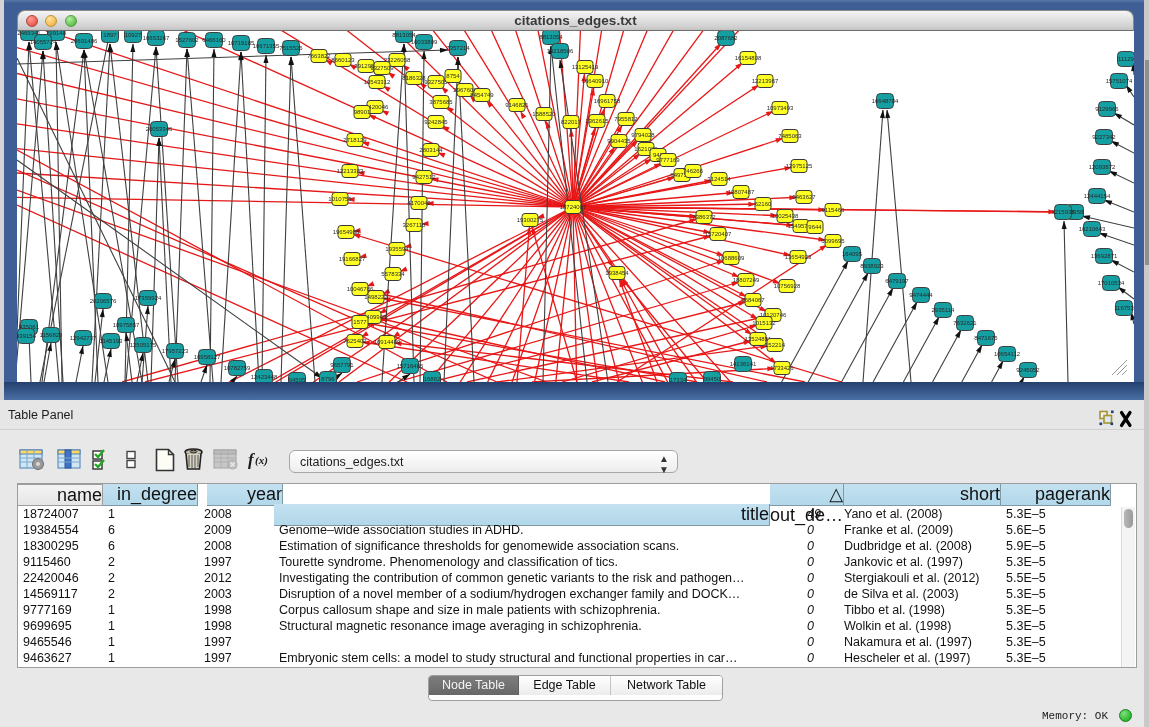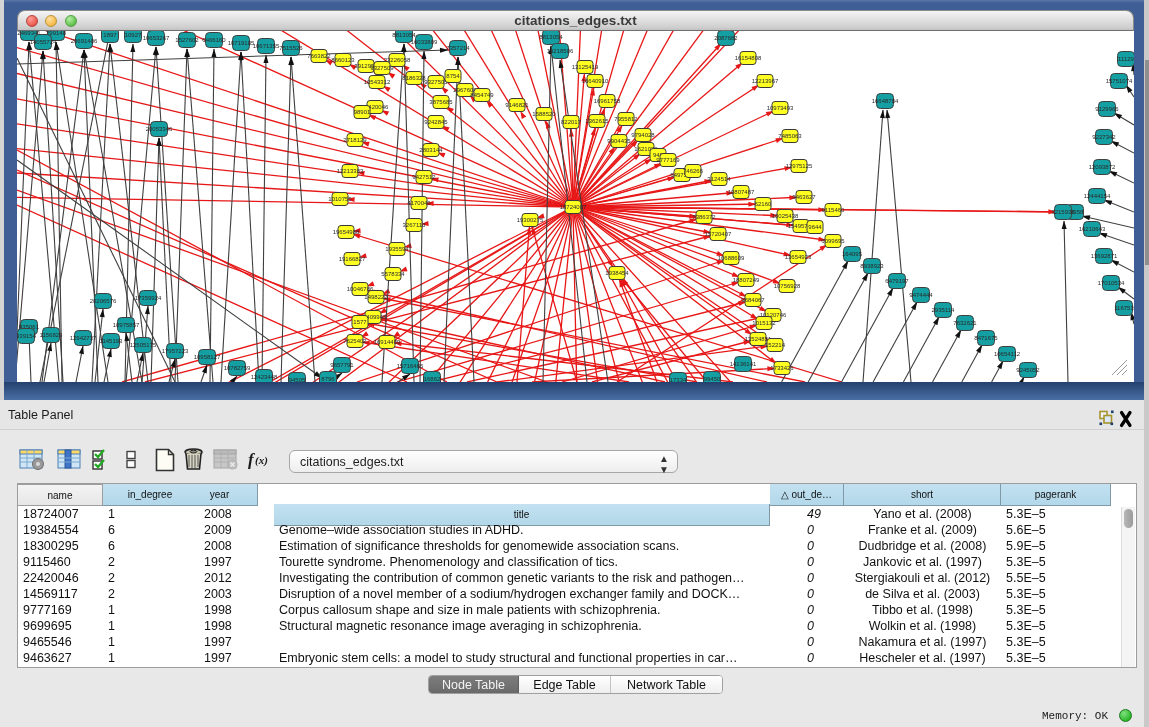--- a/index.html
+++ b/index.html
@@ -16,36 +16,36 @@
 #tpanel { position:absolute; left:0; top:400px; width:1144px; height:327px; background:#e8e8e8; }
 #tph { position:absolute; left:0; top:0; width:1144px; height:30px; background:#e6e6e6; border-bottom:1px solid #d0d0d0; }
 #tph .t { position:absolute; left:8px; top:8px; font-size:12.5px; color:#1c1c1c; }
 #tph .fi { position:absolute; left:1099px; top:10px; }
 #toolbar { position:absolute; left:0; top:31px; width:1144px; height:52px; }
 #combo { position:absolute; left:289px; top:19px; width:389px; height:23px; background:linear-gradient(#ffffff,#ededed); border:1px solid #a7a7a7; border-radius:6px; }
 #combo .ct { position:absolute; left:10px; top:4px; font-size:12.5px; color:#1c1c1c; }
 #combo .ar { position:absolute; right:9px; top:2px; font-size:10px; color:#333; letter-spacing:-1px; }
 #tablewrap { position:absolute; left:17px; top:83px; width:1120px; height:185px; background:#fff; border:1px solid #9d9d9d; }
 #thead { position:absolute; left:0; top:0; height:22px; width:1118px; }
-#thead .hc { position:absolute; top:0; height:22px; font-size:10px; color:#111; text-align:center; line-height:21px;
+#thead .hc { position:absolute; top:0; height:22px; font-size:18px; color:#111; text-align:right; line-height:21px;
   background:linear-gradient(#c3e1f0,#b2d8ea); border-right:1px solid #7f99a6; border-bottom:1px solid #7f99a6; }
 #thead .hc.gray { background:linear-gradient(#f4f4f4,#e6e6e6); border:1px solid #9d9d9d; border-left:none; }
 #tbody { position:absolute; left:0; top:22px; width:1118px; height:160px; font-size:12.5px; color:#111; }
 .tr { position:relative; height:16px; line-height:16px; white-space:nowrap; }
 .tr div { position:absolute; top:0; height:16px; overflow:hidden; }
 .c0 { left:5px;  width:92px; }
 .c1 { left:90px; width:90px; }
 .c2 { left:186px; width:70px; }
 .c3 { left:261px; width:490px; }
 .c4 { left:789px; width:68px;font-style:italic; }
-.c5 { left:826px; width:157px; text-align:center; }
+.c5 { left:826px; width:157px; text-align:left; }
 .c6 { left:988px; width:100px; }
 #vsb { position:absolute; right:1px; top:23px; width:14px; height:160px; background:#f4f4f4; border-left:1px solid #dcdcdc; }
 #vsb .th { position:absolute; left:2px; top:2px; width:9px; height:19px; background:linear-gradient(90deg,#b8b8b8,#9a9a9a); border-radius:5px; }
-#tabs { position:absolute; left:428px; top:275px; height:19px; display:flex; border:1px solid #9f9f9f; border-radius:4px; overflow:hidden; background:#fff; }
+#tabs { position:absolute; left:428px; top:275px; height:26px; display:flex; border:1px solid #9f9f9f; border-radius:4px; overflow:hidden; background:#fff; }
 #tabs div { height:19px; line-height:18px; font-size:12.5px; text-align:center; color:#111; background:linear-gradient(#ffffff,#ececec); border-right:1px solid #c4c4c4; }
 #tabs div.sel { background:linear-gradient(#7d7d7d,#676767); color:#f4f4f4; border-right:1px solid #5f5f5f; }
 #tabs div:last-child { border-right:none; }
 #mem { position:absolute; right:36px; top:310px; font-size:11px; color:#1c1c1c;font-family:Liberation Mono, monospace; }
 #memdot { position:absolute; left:1119px; top:709px; width:13px; height:13px; border-radius:50%; background:radial-gradient(circle at 35% 30%, #7fe07f, #2eb82e 70%); border:1px solid #1a7a1a; }
 </style></head>
 <body>
 <div id="desk">
     <div class="grad"></div>
   </div>
@@ -770,21 +770,21 @@
 </svg>
     <div id="combo">
         <span class="ct">citations_edges.txt</span>
         <span class="ar">▲<br>▼</span>
       </div>
   </div>
   <div id="tablewrap">
     <div id="thead">
       <div class="hc gray" style="left:0; width:85px;">name</div>
       <div class="hc" style="left:85px; width:95px;">in_degree</div>
-      <div class="hc" style="left:164px; width:76px;">year</div>
+      <div class="hc" style="left:189px; width:76px;">year</div>
       <div class="hc" style="left:256px; width:496px;margin-top:20px;">title</div>
       <div class="hc" style="left:752px; width:74px;">△ out_de…</div>
       <div class="hc" style="left:826px; width:157px;">short</div>
       <div class="hc" style="left:983px; width:110px;">pagerank</div>
     </div>
     <div id="tbody">
         <div class="tr">
           <div class="c0">18724007</div>
           <div class="c1">1</div>
           <div class="c2">2008</div>

